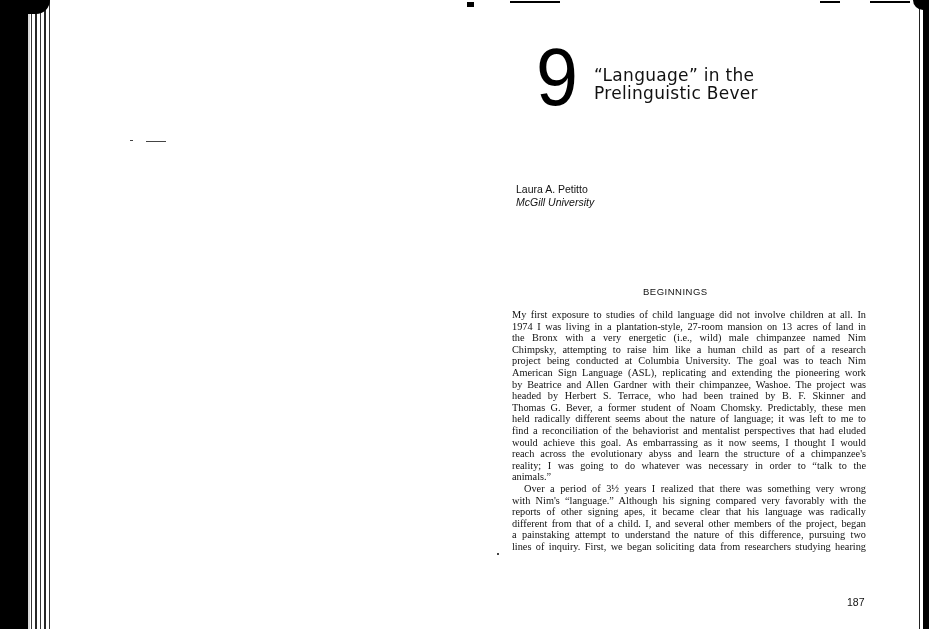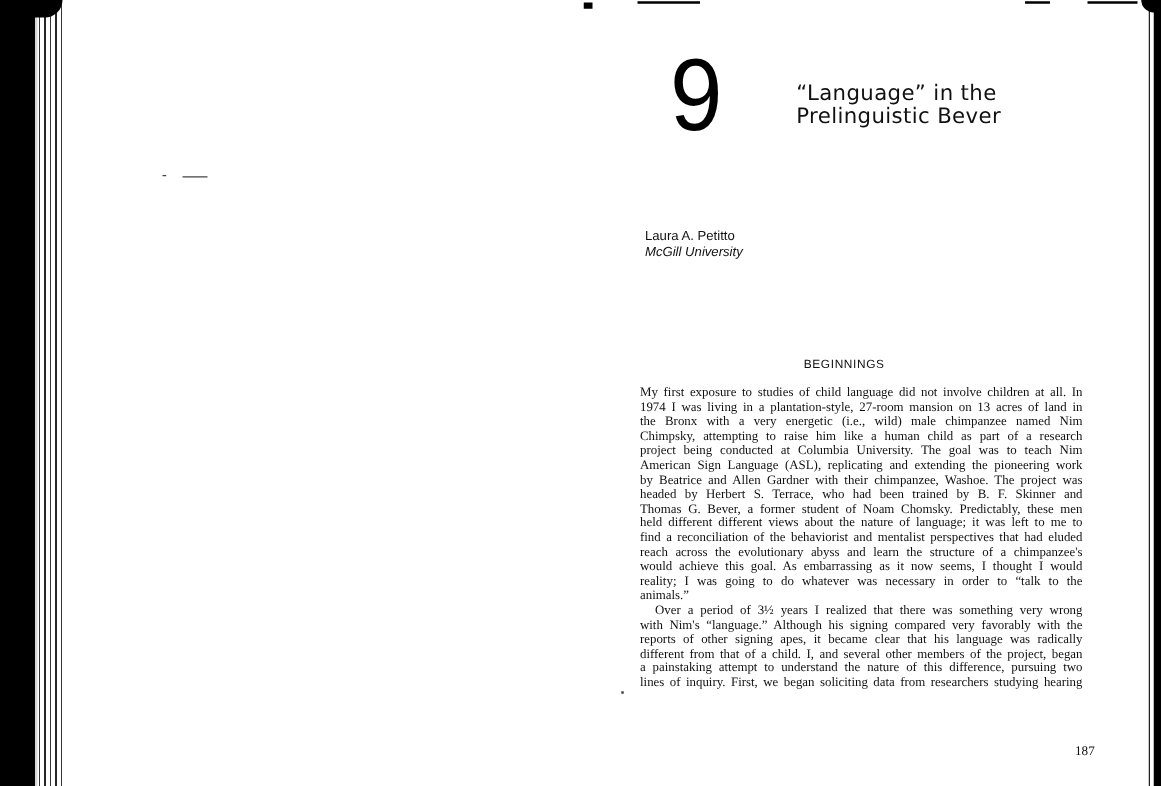--- a/index.html
+++ b/index.html
@@ -42,21 +42,21 @@
       font-family: "Liberation Sans", sans-serif;
       font-size: 82px; line-height: 82px; color: #000; font-weight: normal;
       transform: scaleX(0.92); transform-origin: left top;
     }
     .chapter-title {
       position: absolute; left: 594px; top: 66px;
       font-family: "DejaVu Sans", sans-serif;
       font-size: 17px; line-height: 18px; color: #111;
       letter-spacing: 0.3px;
     }
-    .chapter-title div { white-space: nowrap; margin-left: 43px; }
+    .chapter-title div { white-space: nowrap; }
 
     .author {
       position: absolute; left: 516px; top: 183px;
       font-family: "Liberation Sans", sans-serif;
       font-size: 10.5px; line-height: 13px;
     }
     .author .name { color: #111; }
     .author .affil { font-style: italic; color: #111; }
 
     .section-heading {
@@ -72,22 +72,22 @@
     }
     .body-text .line {
       white-space: nowrap; overflow: hidden; text-align: justify;
       text-align-last: justify; height: 11.6px;
     }
     .body-text .line.last { text-align-last: left; }
     .body-text .line.indent { padding-left: 12px; }
 
     .page-number {
       position: absolute; left: 847px; top: 596px;
-      font-family: Liberation Serif, serif;
-      font-size: 10.5px; color: #111; margin-left: 13px;
+      font-family: Liberation Sans, sans-serif;
+      font-size: 10.5px; color: #111;
     }
   </style>
 </head>
 <body>
 
 <div class="left-edge"></div>
 <div class="left-edge-stripes"></div>
 <div class="left-edge-corner"></div>
 <div class="right-edge"></div>
 <div class="right-edge-line"></div>
@@ -116,24 +116,24 @@
 <div class="body-text">
   <div class="line">My first exposure to studies of child language did not involve children at all. In</div>
   <div class="line">1974 I was living in a plantation-style, 27-room mansion on 13 acres of land in</div>
   <div class="line">the Bronx with a very energetic (i.e., wild) male chimpanzee named Nim</div>
   <div class="line">Chimpsky, attempting to raise him like a human child as part of a research</div>
   <div class="line">project being conducted at Columbia University. The goal was to teach Nim</div>
   <div class="line">American Sign Language (ASL), replicating and extending the pioneering work</div>
   <div class="line">by Beatrice and Allen Gardner with their chimpanzee, Washoe. The project was</div>
   <div class="line">headed by Herbert S. Terrace, who had been trained by B. F. Skinner and</div>
   <div class="line">Thomas G. Bever, a former student of Noam Chomsky. Predictably, these men</div>
-  <div class="line">held different different views about the nature of language; it was left to me to</div>
+  <div class="line">held radically different seems about the nature of language; it was left to me to</div>
   <div class="line">find a reconciliation of the behaviorist and mentalist perspectives that had eluded</div>
+  <div class="line">would achieve this goal. As embarrassing as it now seems, I thought I would</div>
   <div class="line">reach across the evolutionary abyss and learn the structure of a chimpanzee's</div>
-  <div class="line">would achieve this goal. As embarrassing as it now seems, I thought I would</div>
   <div class="line">reality; I was going to do whatever was necessary in order to “talk to the</div>
   <div class="line last">animals.”</div>
   <div class="line indent">Over a period of 3½ years I realized that there was something very wrong</div>
   <div class="line">with Nim's “language.” Although his signing compared very favorably with the</div>
   <div class="line">reports of other signing apes, it became clear that his language was radically</div>
   <div class="line">different from that of a child. I, and several other members of the project, began</div>
   <div class="line">a painstaking attempt to understand the nature of this difference, pursuing two</div>
   <div class="line">lines of inquiry. First, we began soliciting data from researchers studying hearing</div>
 </div>
 

